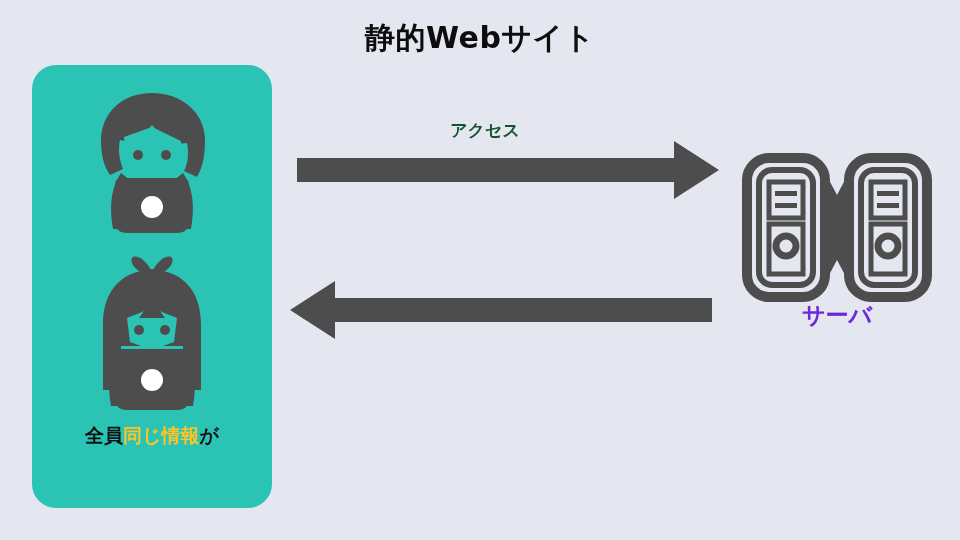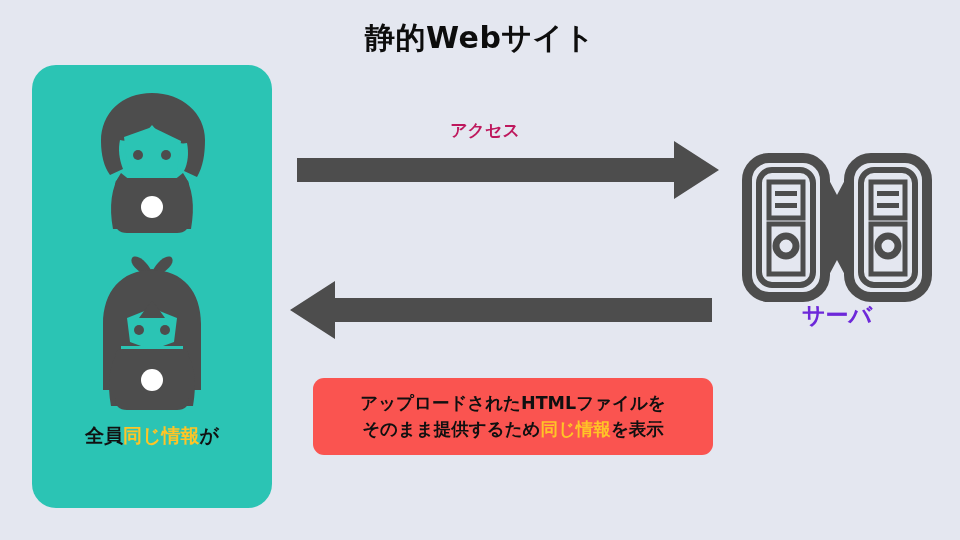--- a/index.html
+++ b/index.html
@@ -62,21 +62,21 @@
     line-height: 1.35;
   }
   .hl-gold { color: #ffc426; margin-top: 32px; }
 
   
   .arrow-label {
     position: absolute;
     text-align: center;
     font-size: 17px;
     font-weight: bold;
-    color: #be185d;
+    color: #14532d;
     line-height: 1.3;
   }
   #access-label {
     left: 355px;
     top: 119px;
     width: 260px;
   }
   #response-label {
     left: 355px;
     top: 233px;
@@ -228,22 +228,14 @@
     <rect x="135" y="53" width="22" height="5" fill="#4d4d4d"></rect>
 
     <rect x="129" y="74" width="34" height="50" fill="none" stroke="#4d4d4d" stroke-width="5"></rect>
     <circle cx="146" cy="96" r="10" fill="none" stroke="#4d4d4d" stroke-width="7"></circle>
 
     <path d="M78 13 L95 45 L112 13 L112 142 L95 110 L78 142 Z" fill="#4d4d4d"></path>
   </svg>
 
   <div id="server-label">サーバ</div>
 
-  <div id="callout">
-    <div id="callout-text">
-      <div>アップロードされたHTMLファイルを</div>
-      <div>
-        <span>そのまま提供するため</span><span class="hl-gold">同じ情報</span><span>を表示</span>
-      </div>
-    </div>
-  </div>
 
 </div>
 
 </body></html>

